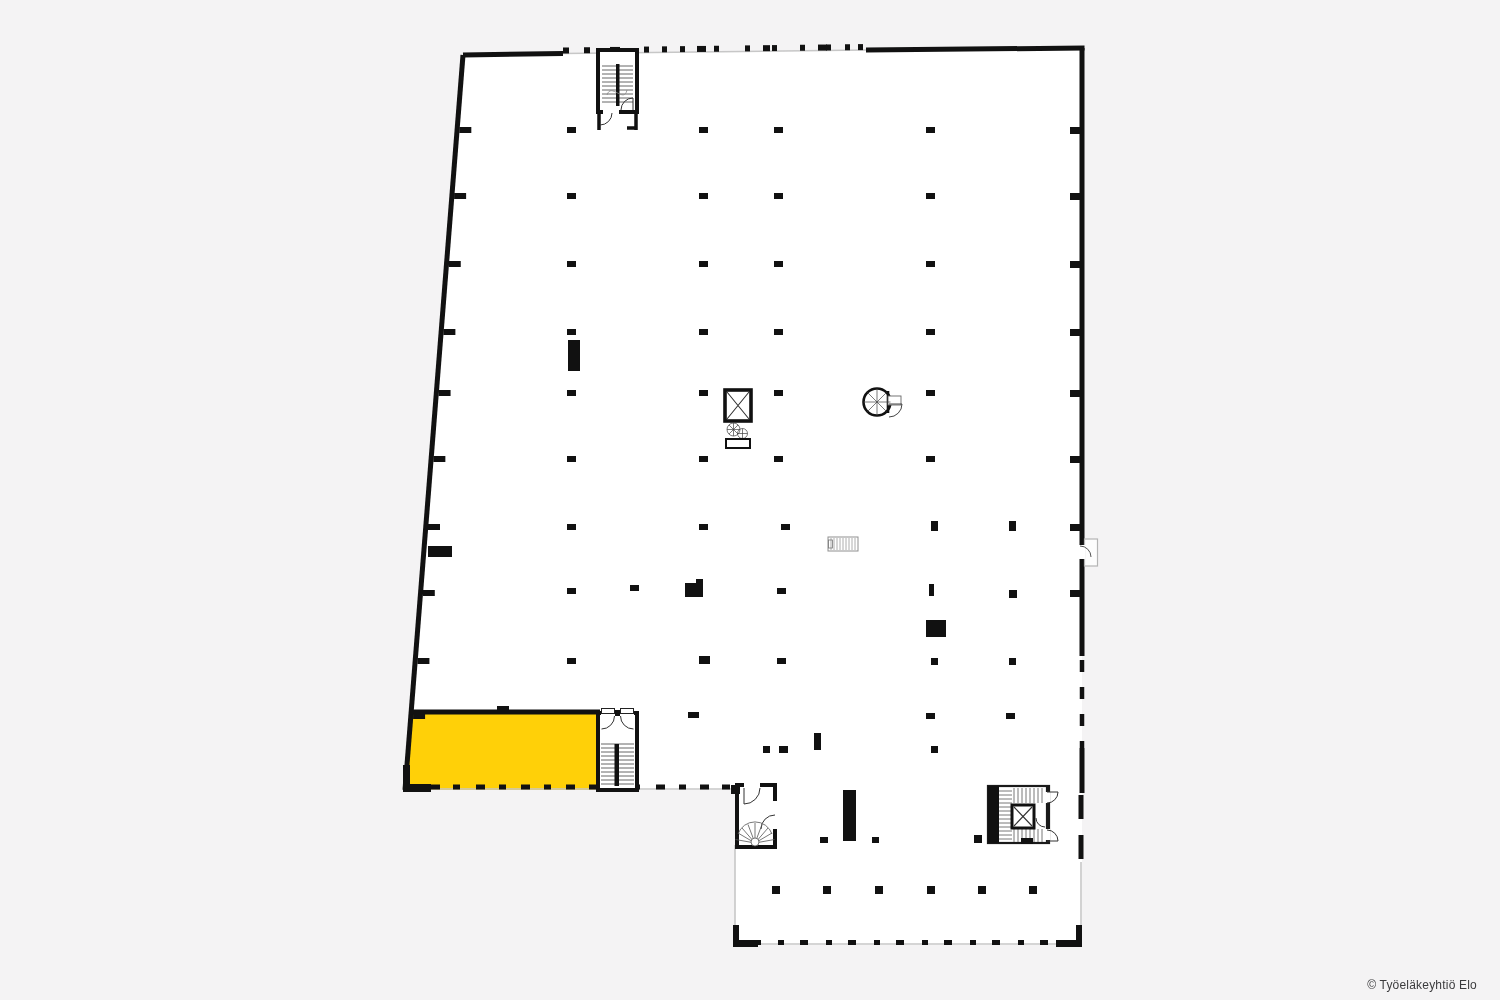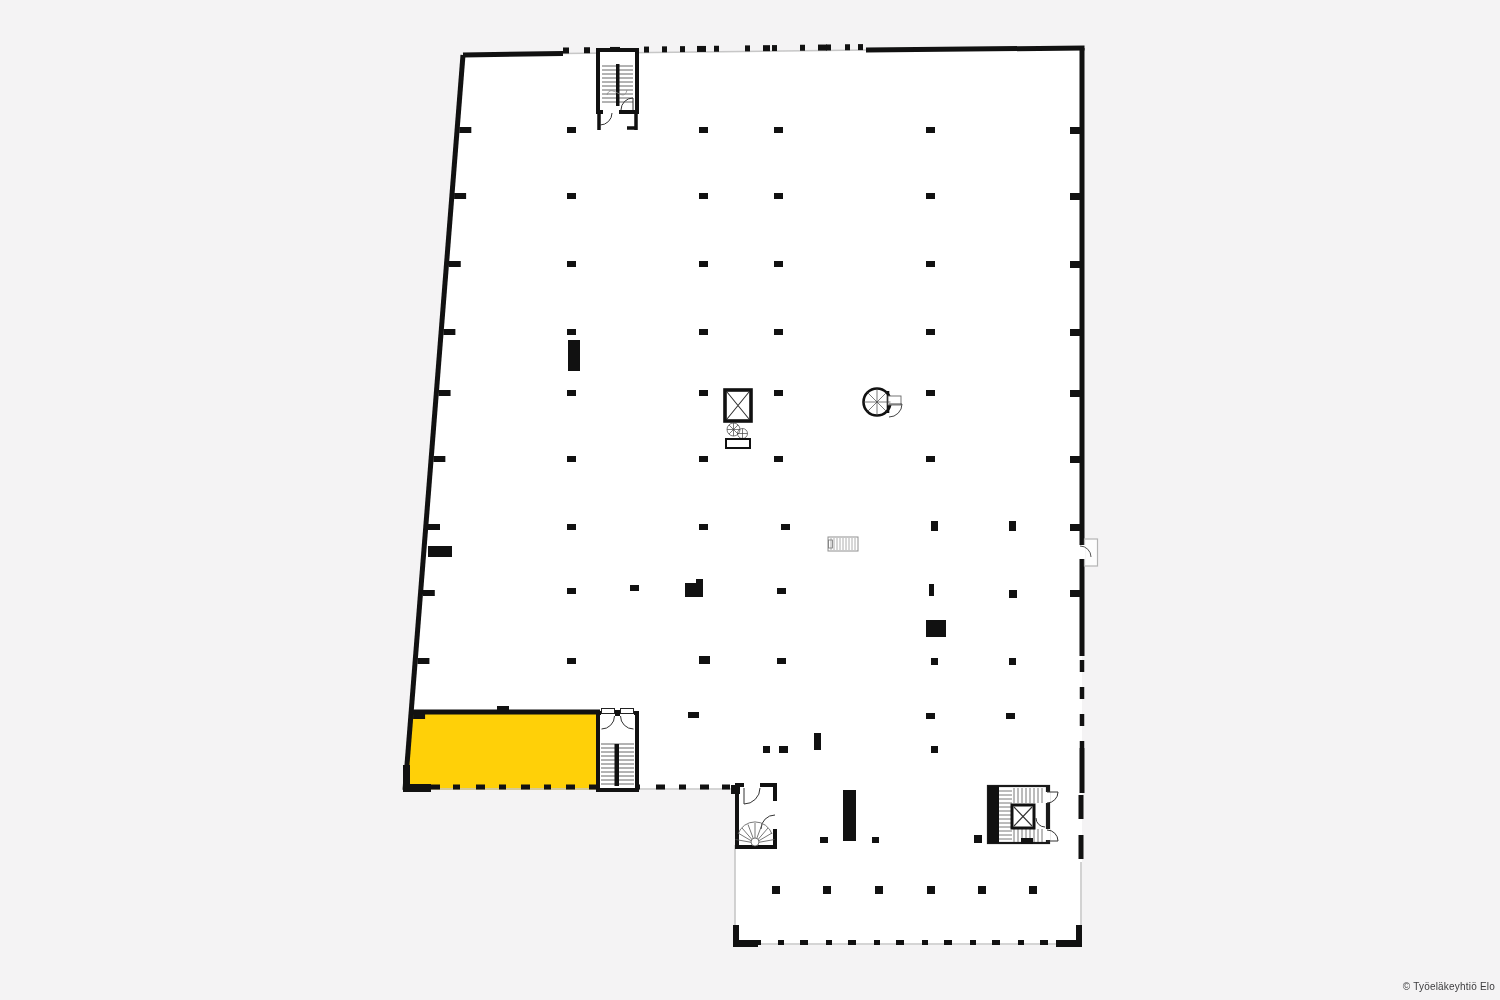--- a/index.html
+++ b/index.html
@@ -3,22 +3,22 @@
 <meta charset="utf-8">
 <style>
   html,body{margin:0;padding:0}
   body{
     width:1500px;height:1000px;position:relative;overflow:hidden;
     background:var(--bg,#F4F3F4);
     font-family:"Liberation Sans",sans-serif;
   }
   svg{position:absolute;left:0;top:0}
   .footer{
-    position:absolute;right:5px;bottom:8px;
-    font-size:10px;color:var(--text,#3B3B3D);letter-spacing:.2px;
+    position:absolute;right:23px;bottom:8px;
+    font-size:12px;color:var(--text,#3B3B3D);letter-spacing:.2px;
   }
 </style>
 </head>
 <body>
 
 <svg width="1500" height="1000" viewBox="0 0 1500 1000">
 
   <polygon points="463,55 1082,48 1082,945 735,945 735,790 405,790" style="fill:var(--plan)"></polygon>
 
   <polygon points="411,712 598,712 598,790 405,790" style="fill:var(--highlight)"></polygon>

